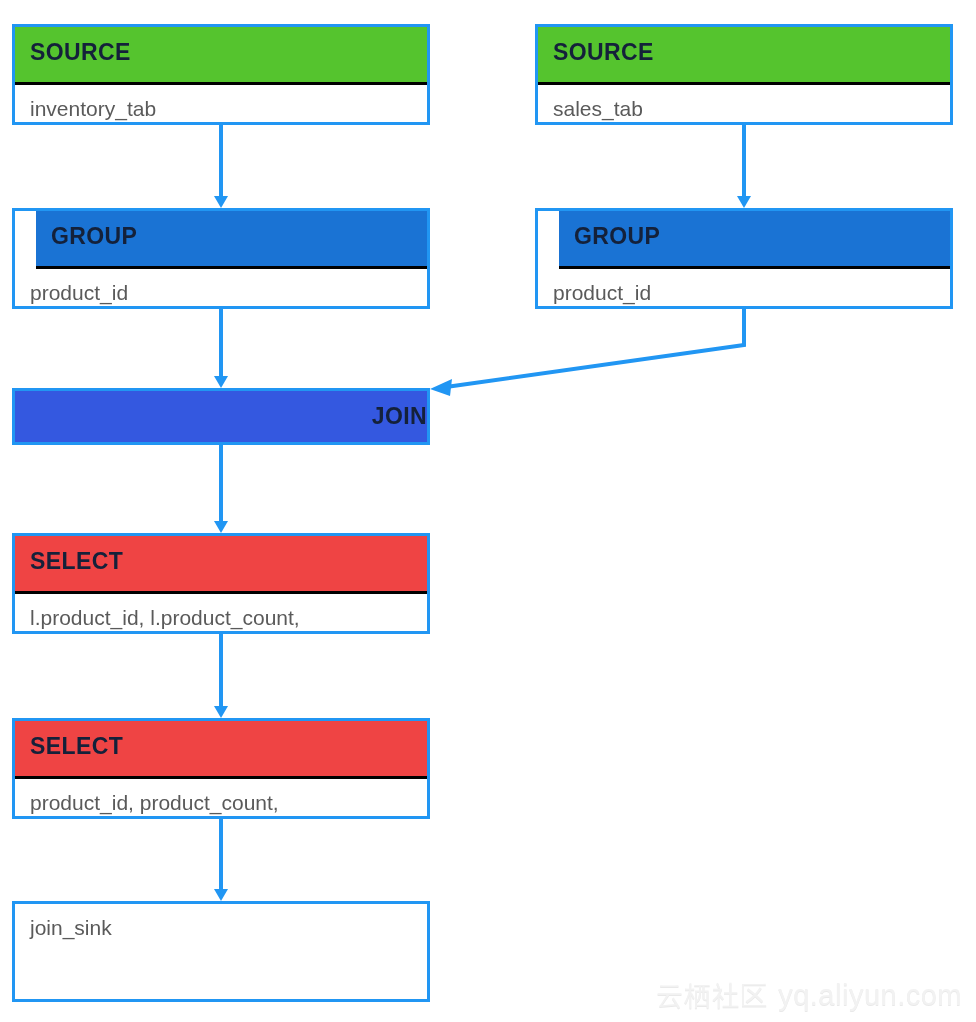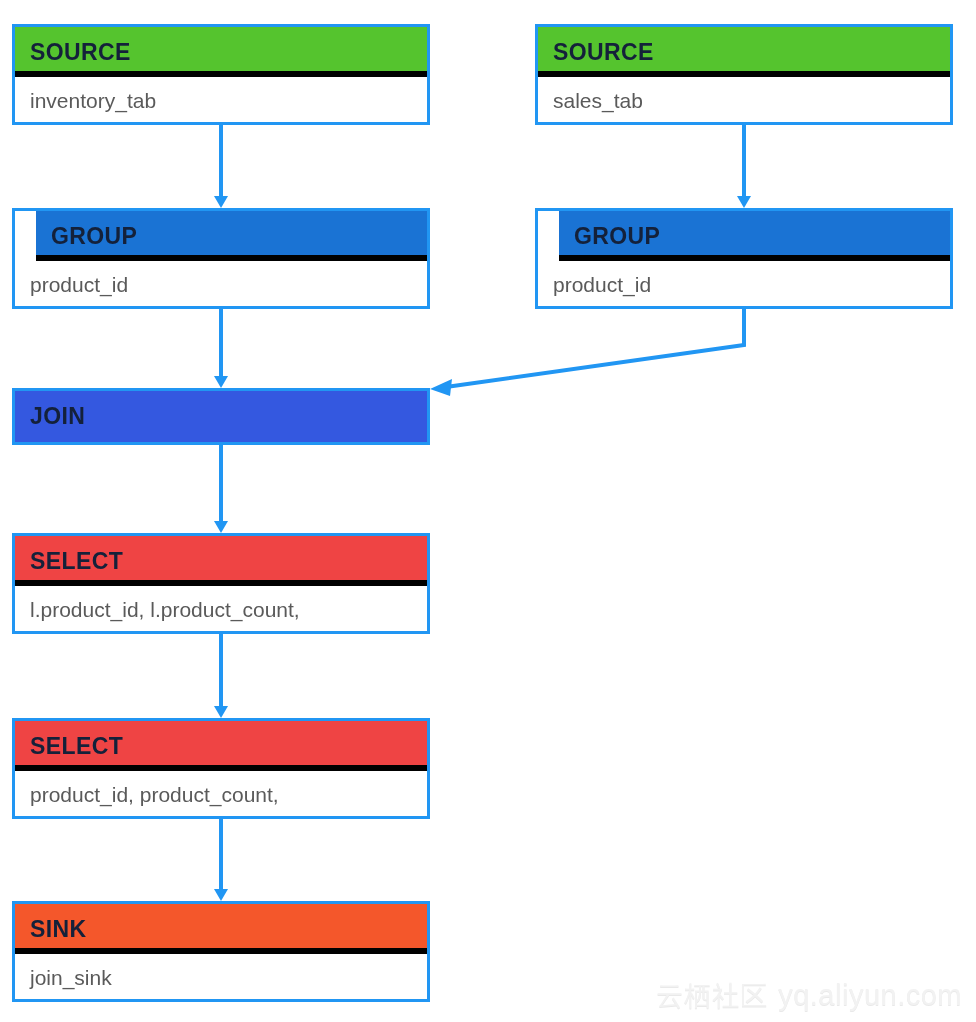--- a/index.html
+++ b/index.html
@@ -31,30 +31,30 @@
   
   .node {
     position: absolute;
     box-sizing: border-box;
     border: 3px solid #2196f3;
     background: #ffffff;
     overflow: hidden;
   }
   .node-header {
     box-sizing: border-box;
-    height: 50px;
+    height: 58px;
     line-height: 50px;
     padding: 0 0 0 15px;
     font-size: 23px;
     font-weight: bold;
     letter-spacing: 0.4px;
     color: #14213a;
     white-space: nowrap;
     overflow: hidden;
-    border-bottom: 6px solid #000000;
+    border-bottom: 3px solid #000000;
   }
   .node.is-single .node-header {
     border-bottom: none;
     height: 51px;
     line-height: 51px;
   }
   .node-body {
     box-sizing: border-box;
     height: 36px;
     line-height: 48px;
@@ -150,36 +150,35 @@
   <div class="node" style="left:12px; top:208px; width:418px; height:101px;">
     <div class="node-header hdr-group">GROUP</div>
     <div class="node-body">product_id</div>
   </div>
 
   <div class="node" style="left:535px; top:208px; width:418px; height:101px;">
     <div class="node-header hdr-group">GROUP</div>
     <div class="node-body">product_id</div>
   </div>
 
-  <div class="node is-single" style="left:12px; top:388px; width:418px; height:57px;">
+  <div class="node is-single" style="left:12px; top:388px; width:418px; height:57px;text-align:right;">
     <div class="node-header hdr-join">JOIN</div>
   </div>
 
   <div class="node" style="left:12px; top:533px; width:418px; height:101px;">
     <div class="node-header hdr-select">SELECT</div>
     <div class="node-body">l.product_id, l.product_count,</div>
   </div>
 
   <div class="node" style="left:12px; top:718px; width:418px; height:101px;">
     <div class="node-header hdr-select">SELECT</div>
     <div class="node-body">product_id, product_count,</div>
   </div>
 
   <div class="node" style="left:12px; top:901px; width:418px; height:101px;">
-    <div class="node-header hdr-sink">SINK</div>
     <div class="node-body">join_sink</div>
   </div>
 
   <div id="watermark">
     <span class="wm-cn">云栖社区</span>
     <span class="wm-url">yq.aliyun.com</span>
   </div>
 
 </div>
 

